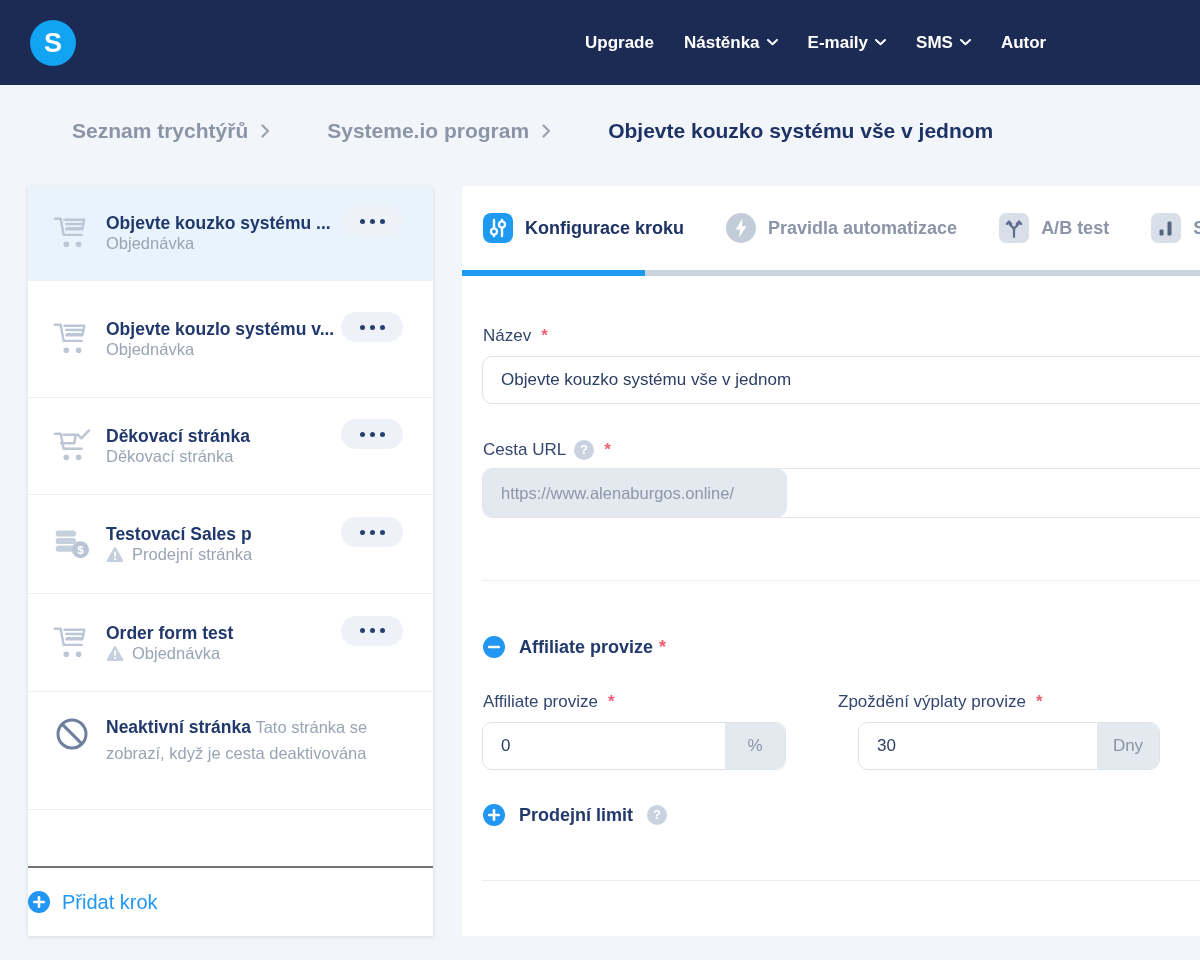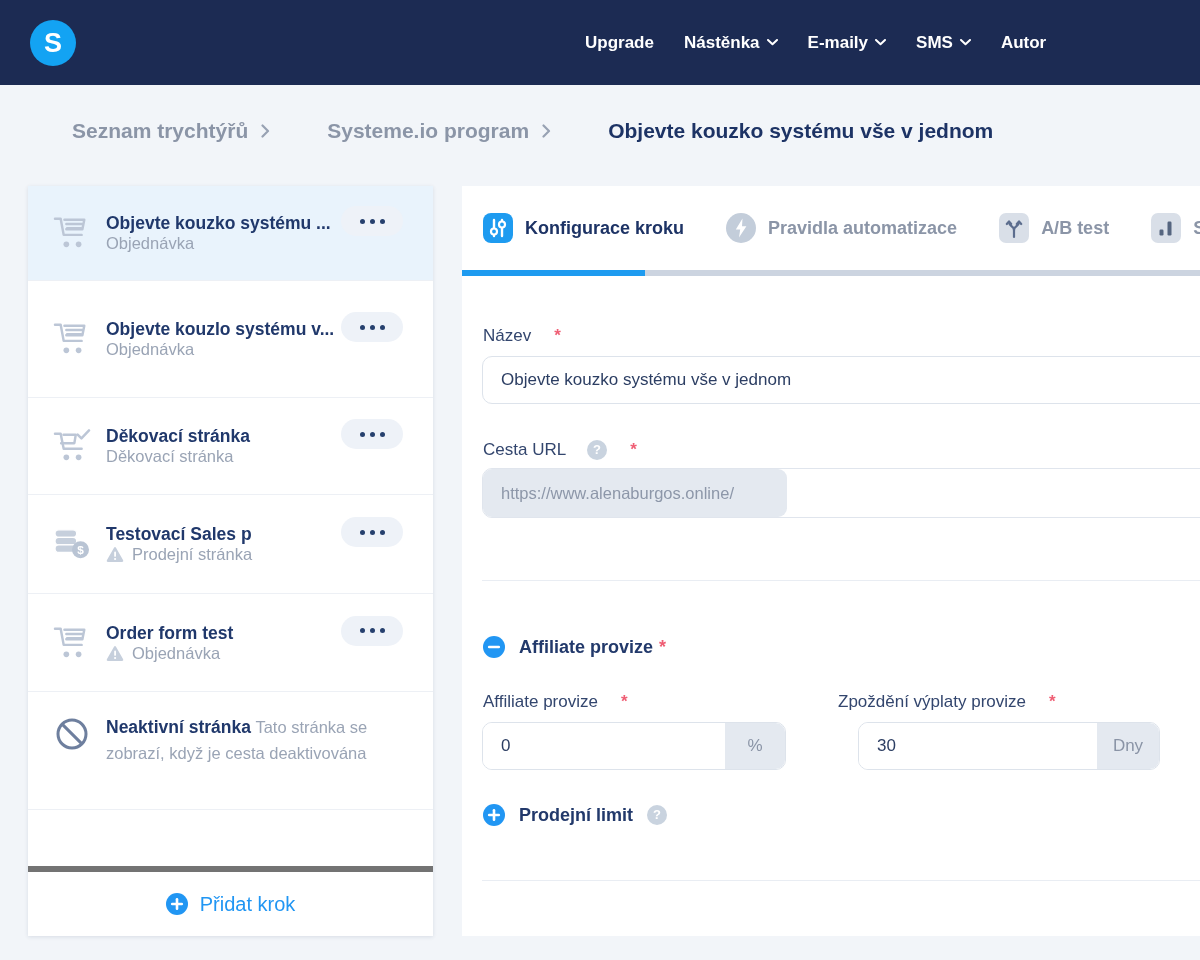--- a/index.html
+++ b/index.html
@@ -46,35 +46,35 @@
   .step-title { font-size:17.5px; font-weight:700; color:#20386b; margin-bottom:6px;
     white-space:nowrap; overflow:hidden; }
   .step-sub { font-size:16.5px; color:#9aa4b5; display:flex; align-items:center; gap:8px; }
   .step-desc { font-size:16.5px; color:#9aa4b5; line-height:26px; white-space:normal; }
   .menu-btn {
     position:absolute; right:30px; top:calc(50% - 27px); width:62px; height:30px; border-radius:16px;
     background:#eef2f8; display:flex; align-items:center; justify-content:center; gap:5px; cursor:pointer;
   }
   .menu-btn i { width:5px; height:5px; border-radius:50%; background:#26406e; }
   .add-step {
-    margin-top:auto; height:70px; border-top:6px solid #737373;
-    display:flex; align-items:center; justify-content:center; gap:12px;
+    margin-top:auto; height:70px; border-top:2px solid #737373;
+    display:flex; align-items:center; gap:12px;
     color:#2196f3; font-size:20px; font-weight:500; cursor:pointer;
   }
   
   .main { position:absolute; left:462px; top:186px; width:738px; height:750px; background:#fff; overflow:hidden; }
   .tabs { position:absolute; top:0; left:0; height:84px; width:1000px;
     display:flex; align-items:center; gap:42px; padding-left:21px; }
   .tab { display:flex; align-items:center; gap:12px; font-size:18px; font-weight:700;
     color:#8b95a7; white-space:nowrap; cursor:pointer; }
   .tab.active { color:#1d3365; }
   .track { position:absolute; top:84px; left:0; width:1000px; height:6px; background:#ccd4e0; }
   .track-active { position:absolute; top:84px; left:0; width:183px; height:6px; background:#1e9bf0; }
   .f-label { position:absolute; font-size:17px; font-weight:500; color:#33466e;
-    display:flex; align-items:center; gap:21px; white-space:nowrap; }
+    display:flex; align-items:center; gap:8px; white-space:nowrap; }
   .req { color:#ef5e74; font-weight:700; margin-left:2px; }
   .text-input {
     position:absolute; height:48px; border:1px solid #dde3eb; border-radius:10px; background:#fff;
     font-family:"Liberation Sans", sans-serif; font-size:17px; color:#2c3e63; padding:0 18px; outline:none;
   }
   .url-group { position:absolute; left:20px; top:282px; width:880px; height:50px;
     border:1px solid #e0e5ed; border-radius:10px; background:#fff; display:flex; }
   .url-prefix { height:100%; width:304px; background:#e4e9f0; border-radius:9px;
     display:flex; align-items:center; padding:12px 18px; font-size:16.5px; color:#8d97a9; white-space:nowrap; }
   .url-rest { flex:1; border:none; outline:none; font-size:16.5px; padding:0 12px;

